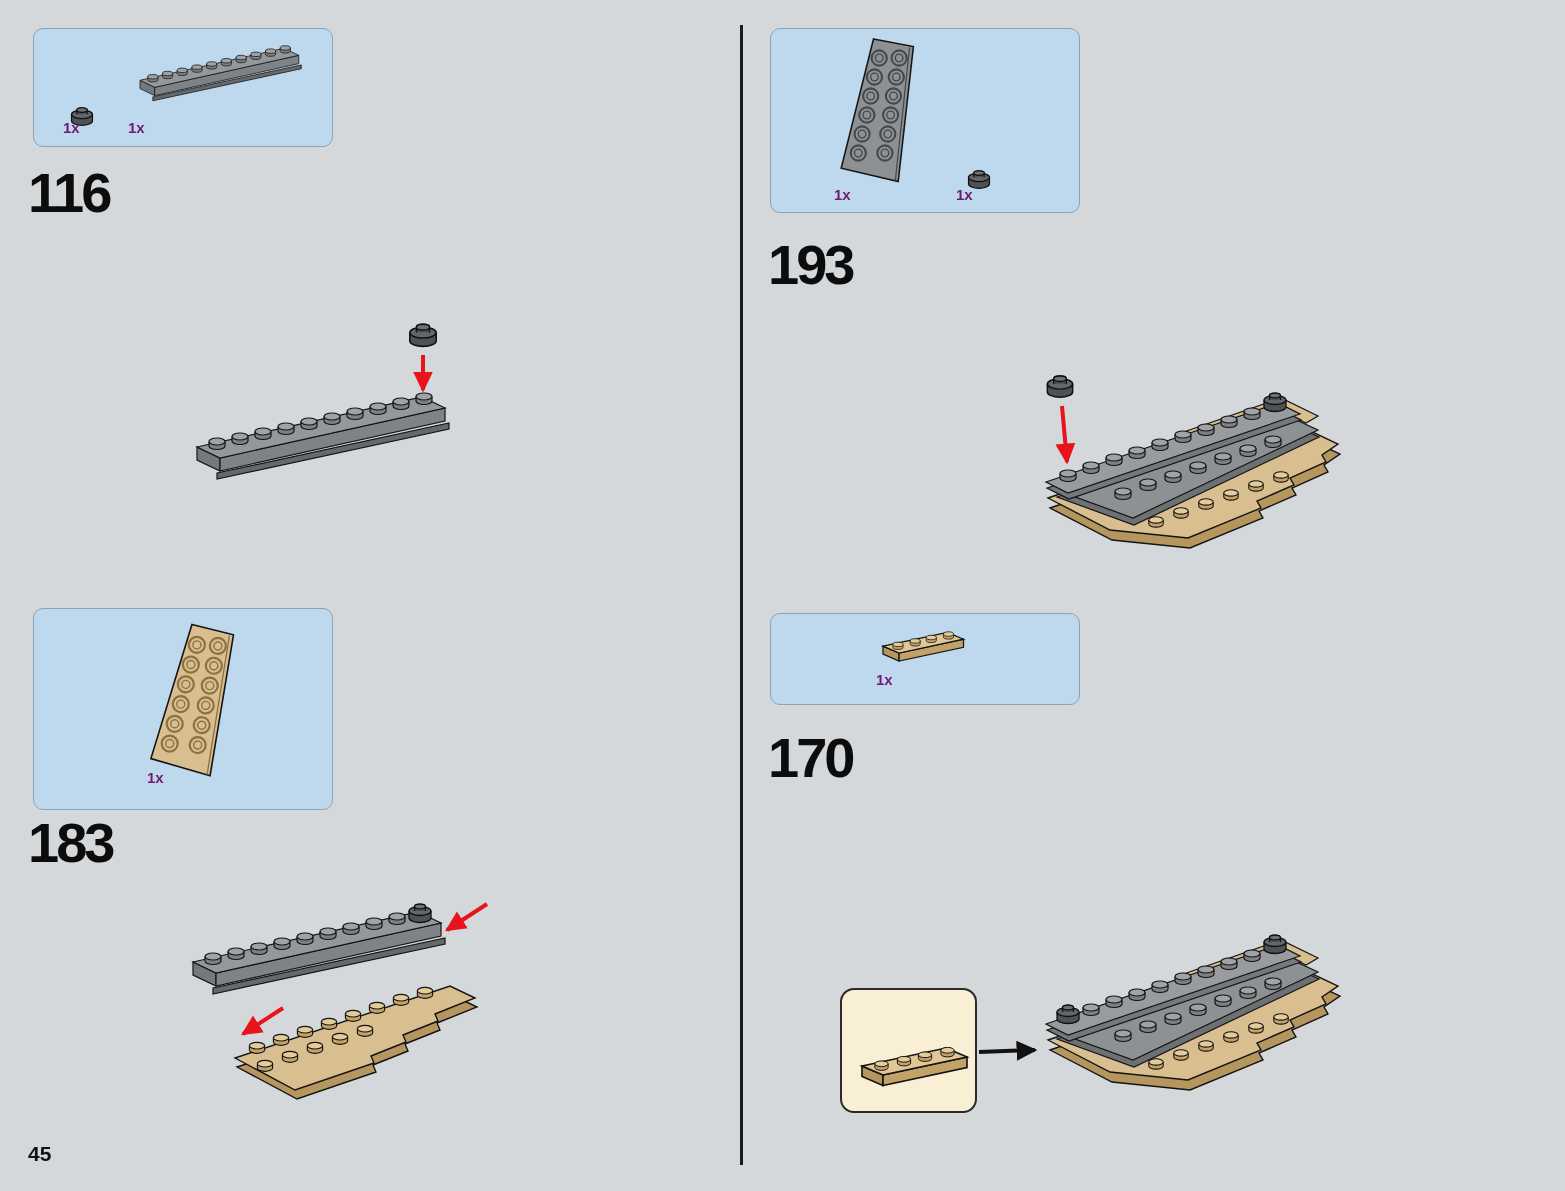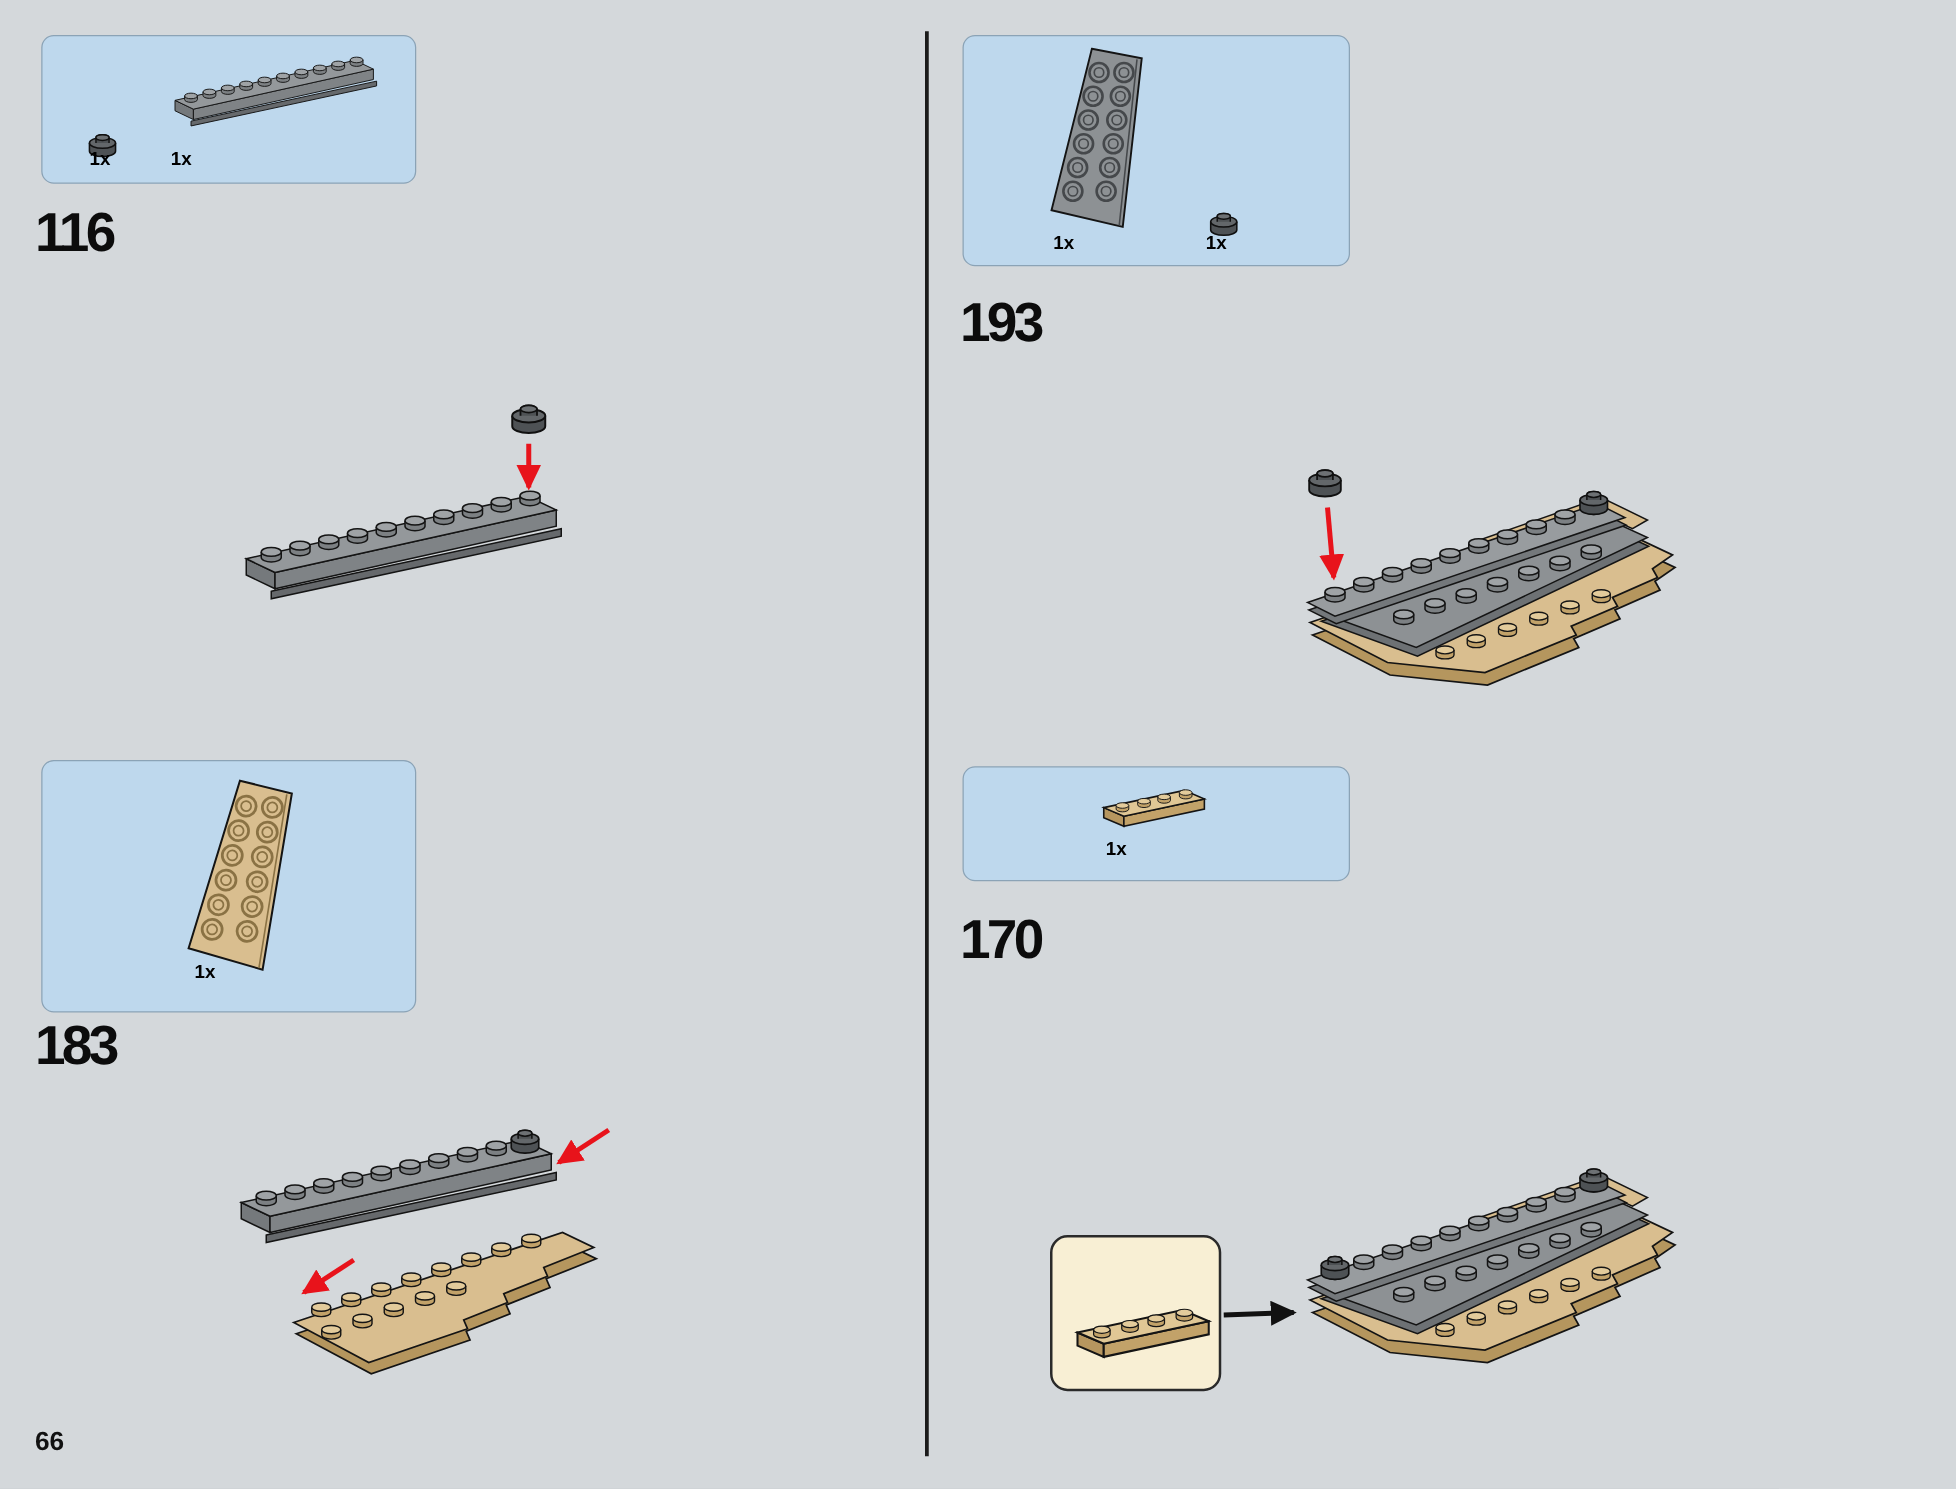--- a/index.html
+++ b/index.html
@@ -13,25 +13,25 @@
   .parts-box {
     position:absolute; background:#bed8ed;
     border:1px solid #8ba3b6; border-radius:10px;
   }
   .callout {
     position:absolute; background:#f8efd4;
     border:2px solid #2a2a2a; border-radius:14px;
   }
   .art { position:absolute; left:0; top:0; overflow:visible; }
   .qty {
-    position:absolute; z-index:2; width:34px; text-align:center;
-    font-weight:bold; font-size:15px; color:#000000;
+    position:absolute; z-index:2; width:34px; 
+    font-weight:bold; font-size:15px; color:#701a75;
   }
   .step-number {
-    position:absolute; font-size:44px; font-weight:bold;
+    position:absolute; font-size:56px; font-weight:bold;
     letter-spacing:-3px; line-height:1; color:#0c0c0c;
   }
   .page-number { position:absolute; left:28px; top:1142px; font-size:21px; font-weight:bold; }
   .red-arrow { stroke:#e8131b; stroke-width:4; fill:none; }
   .black-arrow { stroke:#111; stroke-width:4; fill:none; }
   .st-tan { --s1:#c2a269; --s2:#e3cb9b; }
   .st-gray { --s1:#7c8083; --s2:#9fa3a6; }
   .wu-gray { --w1:#8d9194; --wl:#45484b; }
   .wu-tan { --w1:#d9be8f; --wl:#8a7244; }
 </style>
@@ -270,14 +270,14 @@
         <g>
           <use href="#plate1x4t" transform="translate(20,55) scale(1.5)"></use>
         </g>
       </svg>
     </div>
     <svg class="art" style="left:975px;top:1032px" width="85" height="40">
       <path class="black-arrow" d="M4,20 L60,18" marker-end="url(#head-black)"></path>
     </svg>
   </section>
 
-  <div class="page-number">66</div>
+  <div class="page-number">45</div>
 </div>
 
 </body></html>

